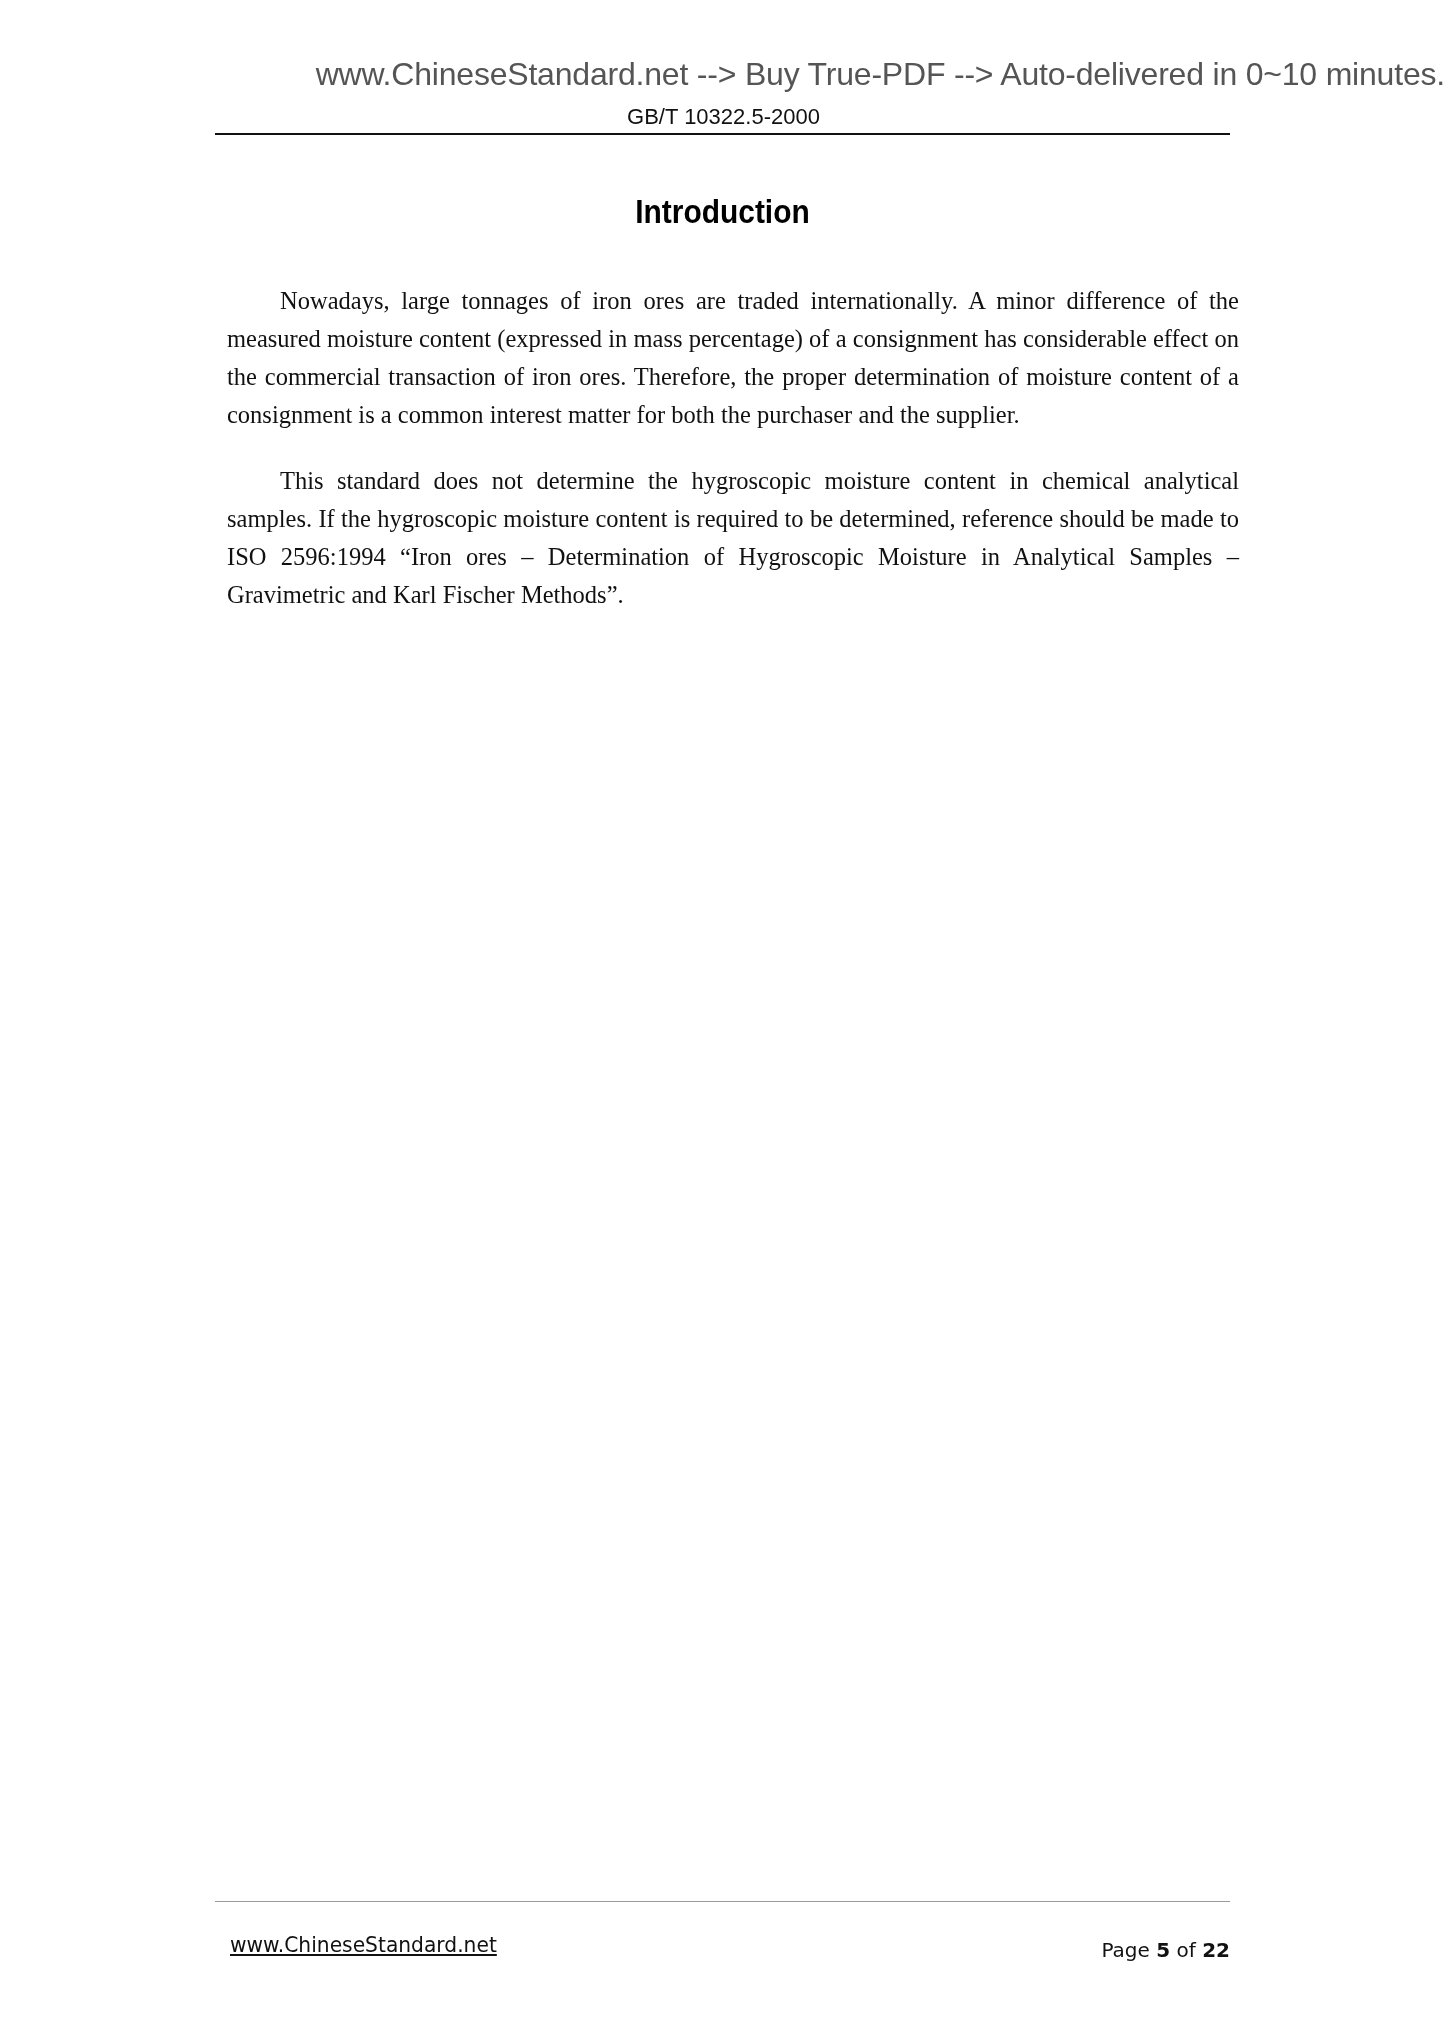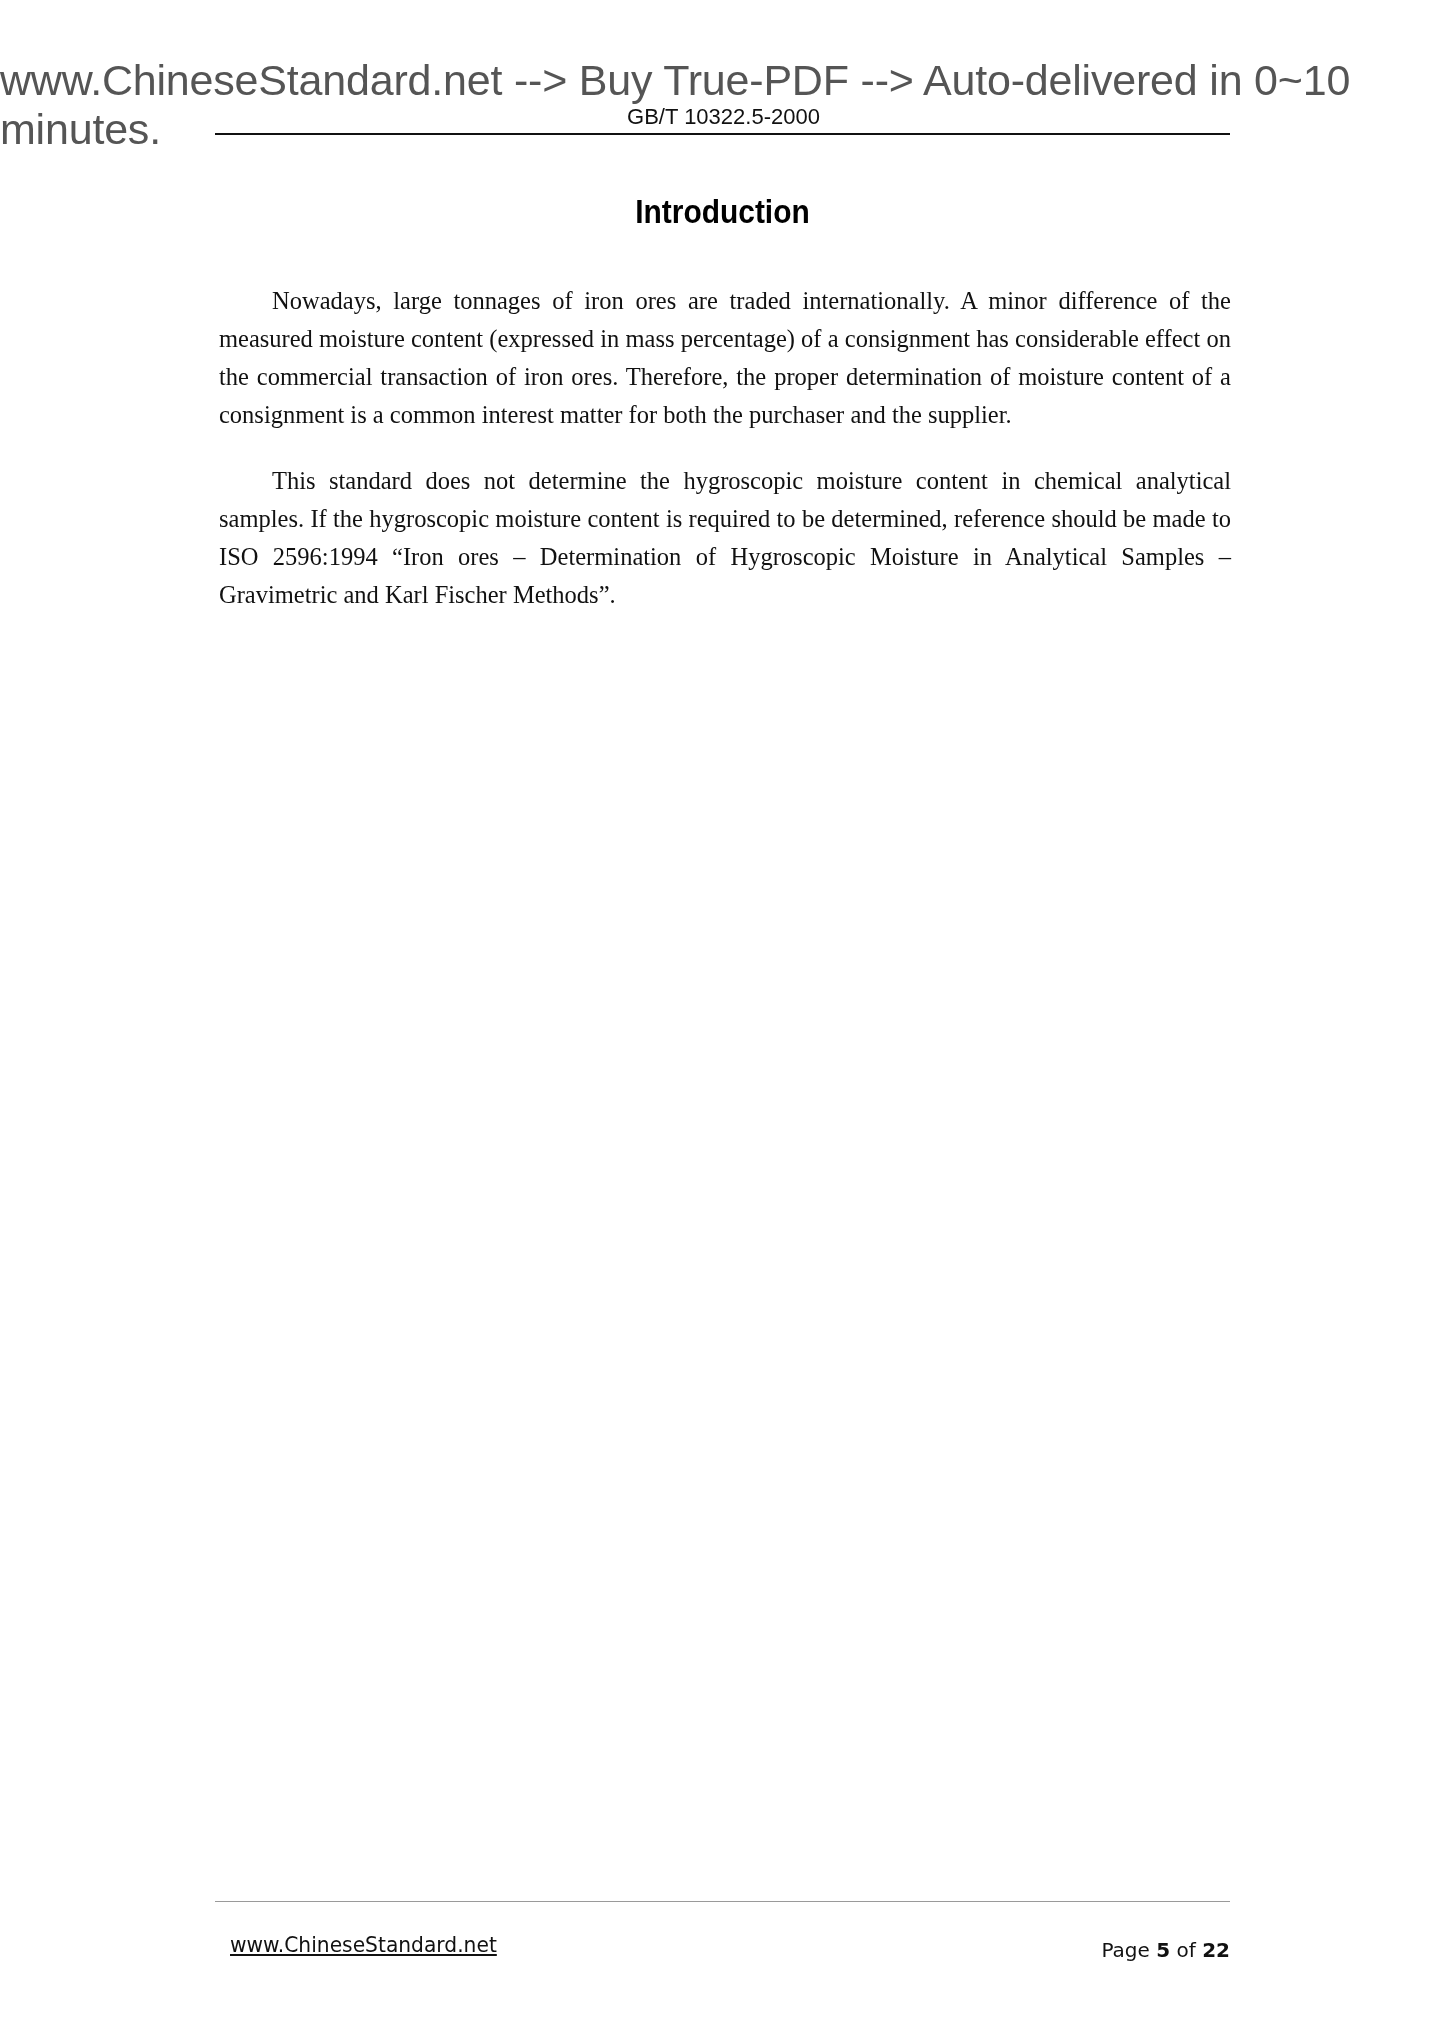--- a/index.html
+++ b/index.html
@@ -1,38 +1,38 @@
 <!DOCTYPE html>
 <html><head>
   <meta charset="utf-8">
   <style>
     html, body { margin: 0; padding: 0; background: #ffffff; }
     body { width: 1445px; height: 2044px; position: relative; overflow: hidden; }
     .top-banner {
       position: absolute; left: 0; width: 1445px; top: 56px;
-      text-align: left; font-family: "Liberation Sans", sans-serif;
-      font-size: 43px; color: #555555; letter-spacing: -0.2px;
+      text-align: right; font-family: "Liberation Sans", sans-serif;
+      font-size: 32px; color: #555555; letter-spacing: -0.2px;
     }
     .std-code {
       position: absolute; left: 1px; width: 1445px; top: 104px;
       text-align: center; font-family: "Liberation Sans", sans-serif;
       font-size: 22px; color: #111111;
     }
     .header-rule {
       position: absolute; left: 215px; width: 1015px; top: 133px;
       height: 2px; background: #111111;
     }
     .title {
       position: absolute; left: 0; width: 1445px; top: 192px;
       text-align: center; font-family: "Liberation Sans", sans-serif;
       font-weight: bold; font-size: 34px; color: #000000;
       transform: scaleX(0.88);
     }
     .body {
-      position: absolute; left: 219px; width: 1012px; top: 282px;
+      position: absolute; left: 227px; width: 1012px; top: 282px;
       font-family: "Liberation Serif", serif; font-size: 24.5px;
       line-height: 38px; color: #111111; text-align: justify;
     }
     .body p { margin: 0 0 28px 0; text-indent: 53px; }
     .footer-rule {
       position: absolute; left: 215px; width: 1015px; top: 1901px;
       height: 1px; background: #9a9a9a;
     }
     .footer-link {
       position: absolute; left: 230px; top: 1932px;

